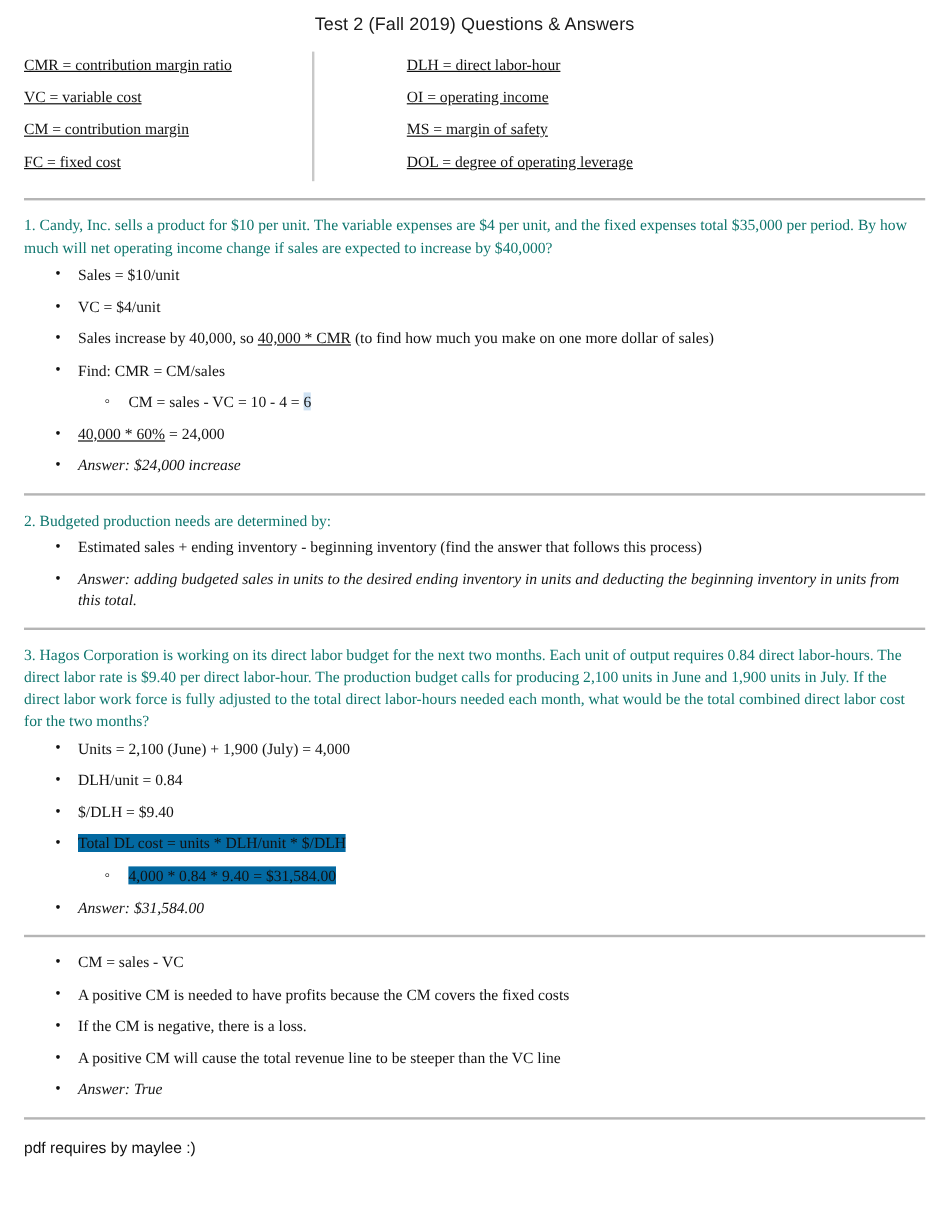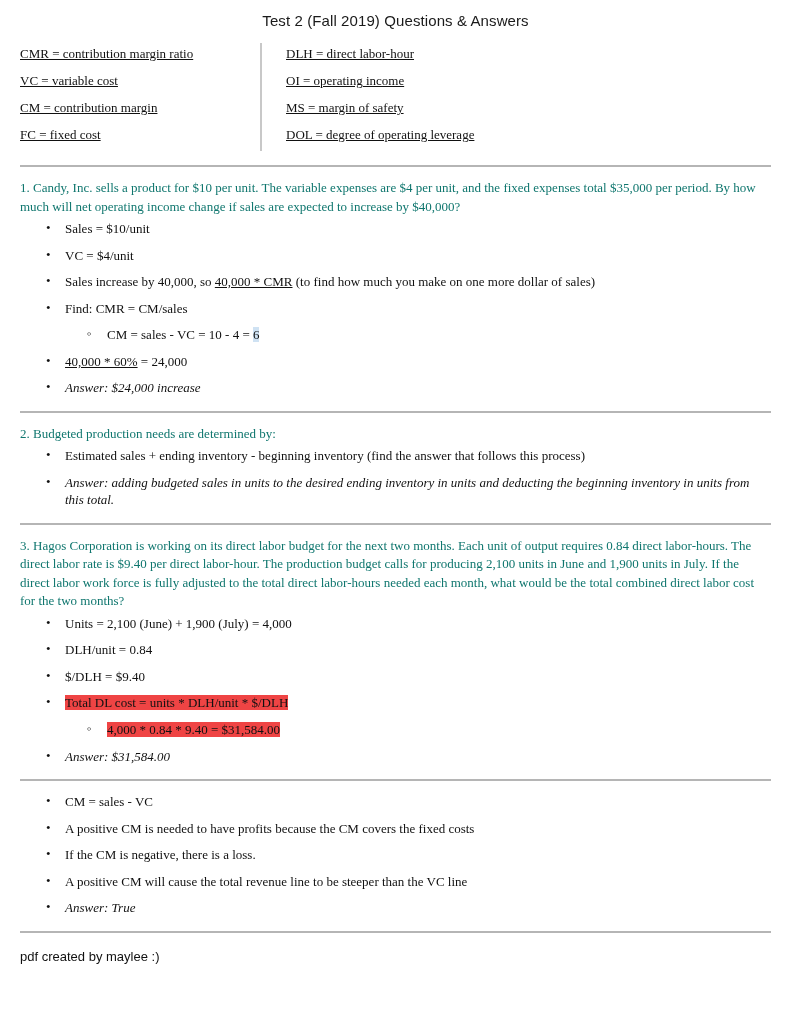--- a/index.html
+++ b/index.html
@@ -47,21 +47,21 @@
     font-size: 13px;
     line-height: 1.62;
     color: #111;
   }
   .abbrev-col.col-1 {
     width: 232px;
     padding-right: 8px;
   }
   .abbrev-col.col-2 {
     width: 320px;
-    padding-left: 24px;
+    padding-left: 77px;
     box-sizing: border-box;
     border-left: 2px solid #c8c8c8;
   }
   .abbrev-col.col-3 {
     width: 214px;
     padding-left: 48px;
     box-sizing: border-box;
     border-left: 2px solid #c8c8c8;
   }
   .abbrev-item {
@@ -135,21 +135,21 @@
     color: #111;
   }
   ul.lvl2 > li:last-child { margin-bottom: 0; }
 
   li.has-sub { margin-bottom: 0; }
 
   
   .ital { font-style: italic; }
   .under { text-decoration: underline; }
   .hl-blue { background-color: #cfe2f3; }
-  .hl-lav  { background-color: #ef4444; }
+  .hl-lav  { background-color: #0369a1; }
 
   
   .footer {
     font-family: "Liberation Sans", "DejaVu Sans", sans-serif;
     font-size: 13px;
     color: #111;
     margin: 0 20px;
     padding-top: 4px;
   }
 </style>
@@ -230,15 +230,15 @@
       <li><span>CM = sales - VC</span></li>
       <li><span>A positive CM is needed to have profits because the CM covers the fixed costs</span></li>
       <li><span>If the CM is negative, there is a loss.</span></li>
       <li><span>A positive CM will cause the total revenue line to be steeper than the VC line</span></li>
       <li><span class="ital">Answer: True</span></li>
     </ul>
   </div>
 
   <hr class="hr">
 
-  <p class="footer">pdf created by maylee :)</p>
+  <p class="footer">pdf requires by maylee :)</p>
 
 </div>
 
 </body></html>

